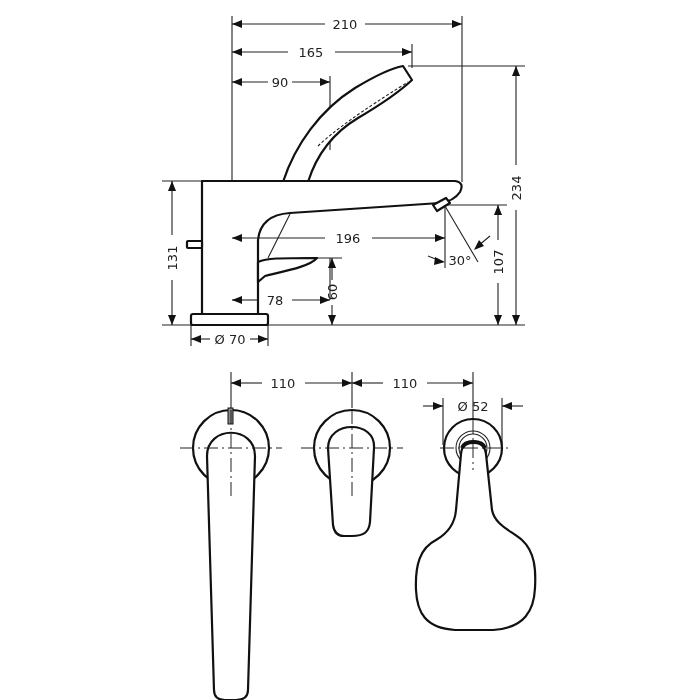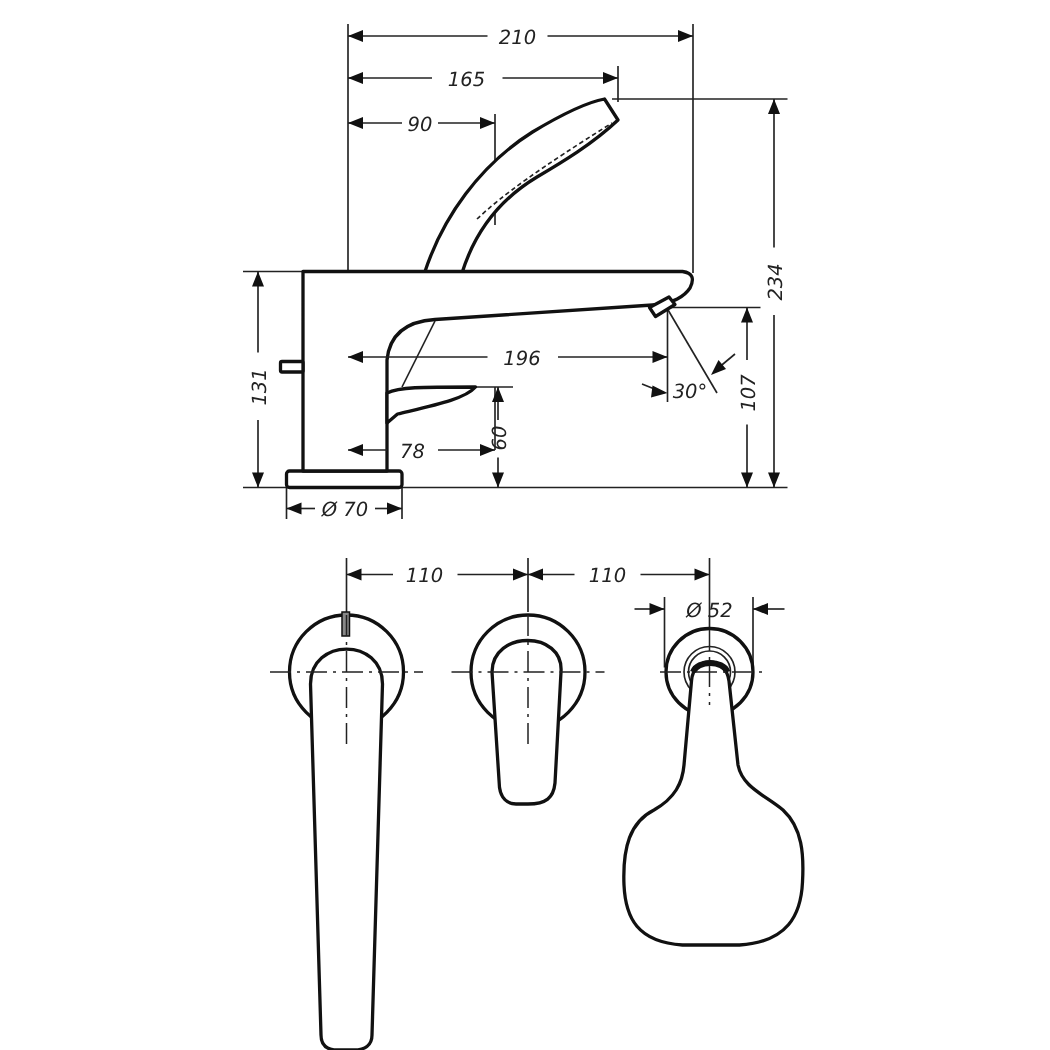--- a/index.html
+++ b/index.html
@@ -1,17 +1,17 @@
 <!DOCTYPE html>
 <html><head>
   <meta charset="utf-8">
   <style>
     html, body { margin: 0; padding: 0; background: #ffffff; }
     body { width: 700px; height: 700px; overflow: hidden; }
-    #drawing { position: absolute; left: 0; top: 0; width: 700px; height: 544px; font-style: italic; }
+    #drawing { position: absolute; left: 0; top: 0; width: 700px; height: 544px; }
     svg { display: block; }
     .outline { fill: #ffffff; stroke: #111111; stroke-width: 2.2; stroke-linejoin: round; stroke-linecap: round; }
     .thin { fill: none; stroke: #222222; stroke-width: 1.1; }
     .dim { fill: none; stroke: #222222; stroke-width: 1.1; }
     .center { fill: none; stroke: #222222; stroke-width: 1; stroke-dasharray: 14 4 2 4; }
     .arrow { fill: #111111; stroke: none; }
     .lbl { font-family: "DejaVu Sans", sans-serif; font-size: 13px; fill: #222222; }
   </style>
 </head>
 <body>

